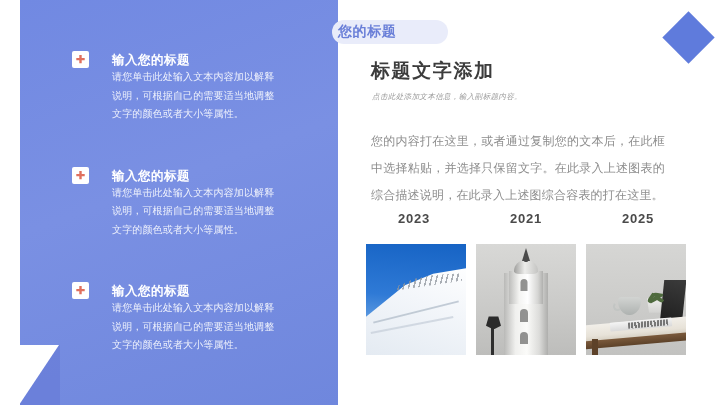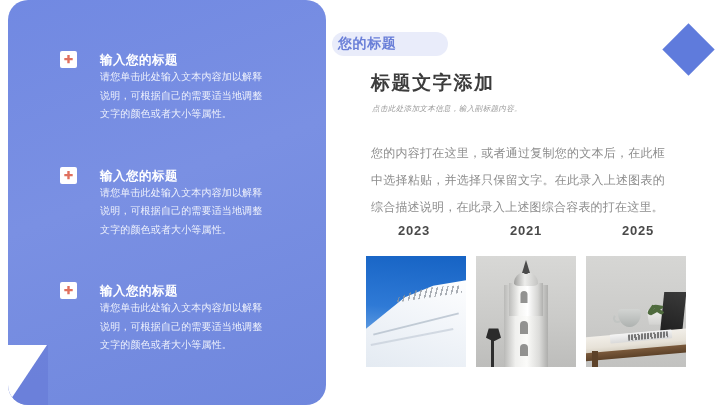--- a/index.html
+++ b/index.html
@@ -16,27 +16,26 @@
     position: relative;
     width: 720px;
     height: 405px;
     background: #ffffff;
     overflow: hidden;
   }
 
   
   #left-panel {
     position: absolute;
-    left: 8px;
+    left: 20px;
     top: 0;
     width: 318px;
     height: 405px;
     background: linear-gradient(160deg, #7189e2 0%, #7a90e3 45%, #6f87dd 100%);
     overflow: hidden;
-    border-radius: 20px;
   }
 
   
   #panel-notch-white {
     position: absolute;
     left: -1px;
     bottom: 0;
     width: 40px;
     height: 60px;
     background: #ffffff;
@@ -98,21 +97,21 @@
     color: #eef1fc;
     line-height: 1.85;
     letter-spacing: .15px;
     max-width: 172px;
   }
 
   
   #right-panel {
     position: absolute;
     left: 338px;
-    top: 12px;
+    top: 0;
     width: 382px;
     height: 384px;
     background: #ffffff;
   }
 
   #eyebrow-wrap {
     position: absolute;
     left: -6px;
     top: 20px;
     height: 24px;

